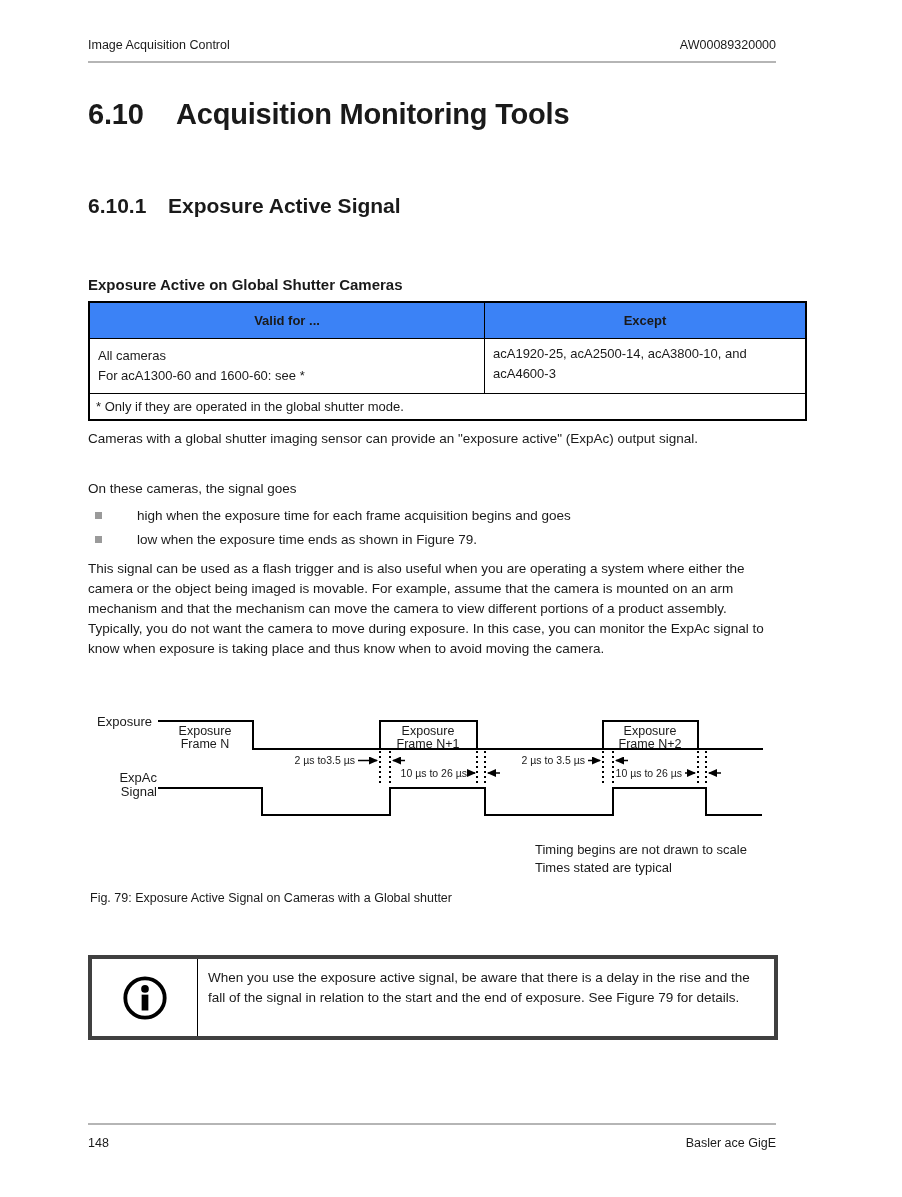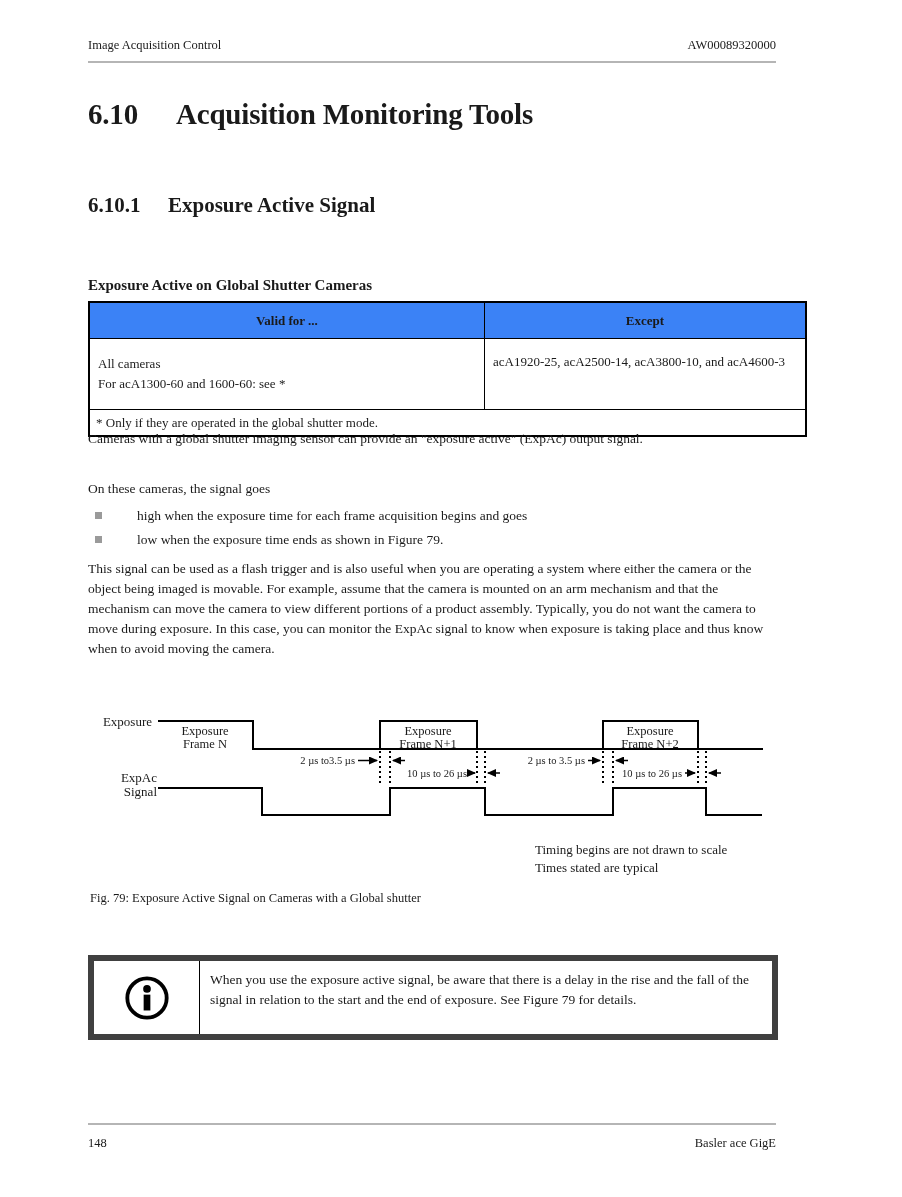--- a/index.html
+++ b/index.html
@@ -1,19 +1,19 @@
 <!DOCTYPE html>
 <html><head>
 <meta charset="utf-8">
 <style>
   html,body{margin:0;padding:0;}
   body{background:#888;}
   .page{
     position:relative; width:902px; height:1197px; background:#ffffff;
-    font-family:Liberation Serif, serif; color:#1a1a1a; overflow:hidden;
+    font-family:Liberation Sans, sans-serif; color:#1a1a1a; overflow:hidden;
     margin:0 auto;
   }
   .abs{position:absolute;}
   
   .running-head{left:88px; width:688px; top:38px; display:flex; justify-content:space-between;
     font-size:12.5px; line-height:15px;}
   .rule{left:88px; width:688px; height:2px; background:#b5b5b5;}
   .rule-top{top:61px;}
   .rule-bottom{top:1123px;}
   .running-foot{left:88px; width:688px; top:1136px; display:flex; justify-content:space-between;
@@ -22,42 +22,42 @@
   .h1{left:88px; top:98px; font-size:29px; font-weight:bold; line-height:33px; display:flex; letter-spacing:-0.2px;}
   .h1 .num{width:88px; flex:0 0 auto;}
   .h2{left:88px; top:193px; font-size:21px; font-weight:bold; line-height:25px; display:flex;}
   .h2 .num{width:80px; flex:0 0 auto;}
   .h3{left:88px; top:260px; font-size:15px; font-weight:bold; line-height:18px;margin-top:16px;}
   
   .vtable{left:88px; top:301px; width:690px; border-collapse:collapse; table-layout:fixed;}
   .vtable td,.vtable th{border:1px solid #000; font-size:13px; font-weight:normal;}
   .vtable{border:2px solid #000;}
   .vtable th{background:#3b82f6; font-weight:bold; height:35px; text-align:center; padding:0 6px;}
-  .vtable td.cell{vertical-align:middle; padding:13px 8px; height:44px; line-height:20px;margin-top:16px;}
+  .vtable td.cell{vertical-align:middle; padding:5px 8px; height:44px; line-height:20px;margin-top:16px;}
   .vtable td.note{padding:3px 6px; height:19px; line-height:18px;}
   .col1{width:382px;} .col2{width:308px;}
   
   .para{left:88px; width:692px; font-size:13.5px; line-height:20px;}
   .p1{top:429px;} .p2{top:479px;} .p3{top:559px;}
   .bullets{top:506px; left:88px; width:692px; font-size:13.5px;}
   .bullet{display:flex; line-height:20px; margin-bottom:4px;gap:20px;}
   .sq{flex:0 0 auto; width:7px; height:7px; background:#9a9a9a; margin:6px 15px 0 7px;}
   
   .fig-svg{left:88px; top:705px;}
   .fig-note{left:535px; top:841px; font-size:13px; line-height:17.5px;}
   .fig-caption{left:90px; top:890px; font-size:12.5px; line-height:16px;}
   svg text{fill:#1a1a1a;}
   .wave{fill:none; stroke:#000; stroke-width:2;}
   .dotted{stroke:#000; stroke-width:2; stroke-dasharray:2 3; fill:none;}
   .dim{stroke:#000; stroke-width:1.5; fill:none;}
   .siglabel{font-size:13px;}
   .framelabel{font-size:12.5px;}
   .anno{font-size:10.5px;}
   
-  .infobox{left:88px; top:955px; width:690px; height:85px; border:6px solid #404040;
+  .infobox{left:88px; top:955px; width:690px; height:85px; border:4px solid #404040;
     display:flex; box-sizing:border-box;}
   .infobox .icon-cell{flex:0 0 105px; border-right:1px solid #000; display:flex;
     align-items:center; justify-content:center;}
   .infobox .text-cell{flex:1 1 auto; padding:9px 12px 0 10px; font-size:13.5px; line-height:19.5px;}
 </style>
 </head>
 <body>
 
 <div class="page">
 

